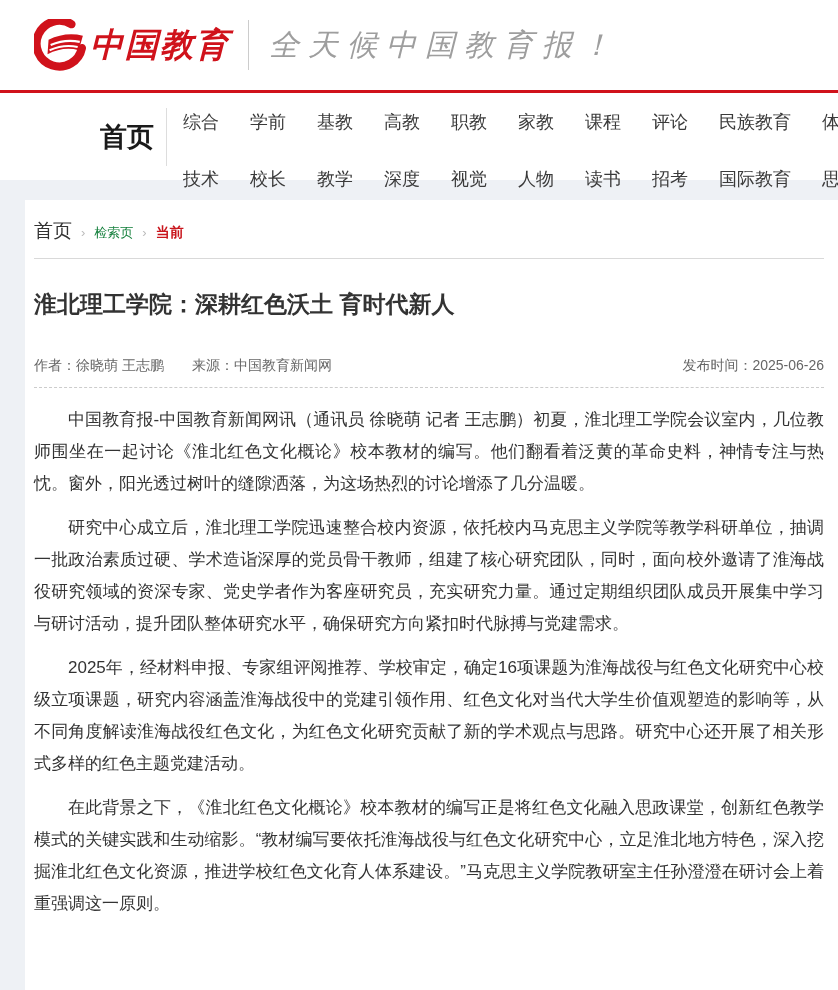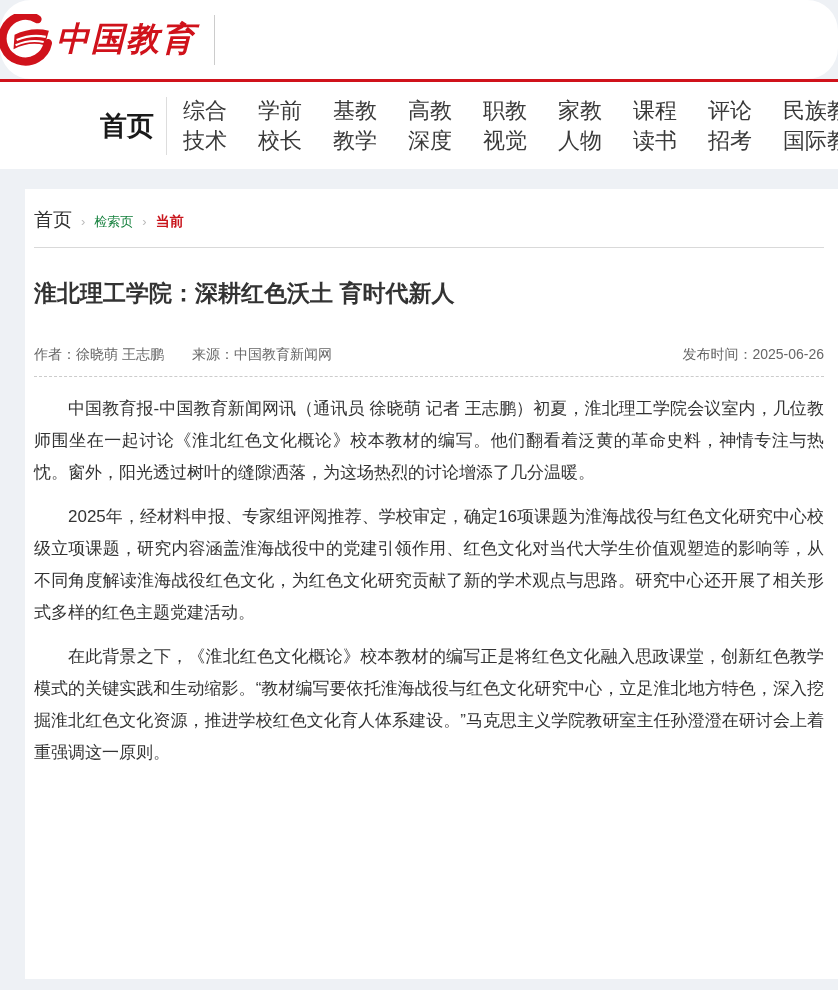--- a/index.html
+++ b/index.html
@@ -5,23 +5,23 @@
   * { margin:0; padding:0; box-sizing:border-box; }
   html,body { width:838px; height:990px; overflow:hidden; }
   body {
     background:#eef1f5;
     font-family:"Liberation Sans","DejaVu Sans",sans-serif;
     color:#333;
   }
 
   
   .site-header {
-    height:79px; background:#fff;
+    height:90px; background:#fff;
     display:flex; align-items:center;
-    border-radius:31px;
+    padding-left:34px;
   }
   .logo { display:flex; align-items:center; cursor:pointer; }
   .logo-emblem { width:52px; height:52px; flex:0 0 auto; }
   .logo-script {
     font-family:"DejaVu Serif","Liberation Serif",serif;
     font-style:italic; font-weight:bold;
     font-size:33px; color:#d0121b;
     margin-left:4px; letter-spacing:2px; white-space:nowrap;
   }
   .logo-block { display:flex; flex-direction:column; align-items:center; margin-left:6px; }
@@ -47,21 +47,21 @@
   
   .site-nav {
     height:87px; background:#fff;
     display:flex; align-items:center;
     padding-left:100px; white-space:nowrap;
   }
   .nav-home { font-size:27px; font-weight:bold; color:#1a1a1a; cursor:pointer; }
   .nav-divider { width:1px; height:58px; background:#ddd; margin:0 16px 0 12px; flex:0 0 auto; }
   .nav-cols { display:flex; gap:31px; }
   .nav-col { display:flex; flex-direction:column; align-items:center; }
-  .nav-link { font-size:22px; color:#3a3a3a; line-height:30px; cursor:pointer; text-align:center; }
+  .nav-link { font-size:18px; color:#3a3a3a; line-height:30px; cursor:pointer; text-align:center;margin-top:27px; }
 
   
   .card {
     margin:20px 0 0 25px;
     width:813px; min-height:790px;
     background:#fff;
     padding:18px 14px 0 9px;
   }
   .breadcrumb {
     display:flex; align-items:baseline; gap:9px;
@@ -104,20 +104,21 @@
       <svg viewBox="0 0 50 50" width="52" height="52">
         <path d="M36 5 A22 22 0 1 0 46 28" fill="none" stroke="#d0121b" stroke-width="8" stroke-linecap="round"></path>
         <path d="M14 20 Q30 12 47 16 L43 30 Q28 26 13 34 Z" fill="#d0121b"></path>
         <path d="M16 25 Q30 19 44 22" stroke="#fff" stroke-width="2" fill="none"></path>
         <path d="M15 30 Q29 24 42 27" stroke="#fff" stroke-width="2" fill="none"></path>
       </svg>
     </span>
     <span class="logo-script">中国教育</span>
   </div>
   <span class="header-divider"></span>
+  <span class="tagline">全天候中国教育报！</span>
 </header>
 
 <div class="red-line"></div>
 
 <nav class="site-nav">
   <span class="nav-home">首页</span>
   <span class="nav-divider"></span>
   <div class="nav-cols">
     <div class="nav-col">
       <span class="nav-link">综合</span>
@@ -175,17 +176,18 @@
   <h1 class="article-title">淮北理工学院：深耕红色沃土 育时代新人</h1>
 
   <div class="article-meta">
     <span class="meta-item">作者：徐晓萌 王志鹏</span>
     <span class="meta-item">来源：中国教育新闻网</span>
     <span class="meta-item meta-right">发布时间：2025-06-26</span>
   </div>
 
   <article class="article-body">
     <p>中国教育报-中国教育新闻网讯（通讯员 徐晓萌 记者 王志鹏）初夏，淮北理工学院会议室内，几位教师围坐在一起讨论《淮北红色文化概论》校本教材的编写。他们翻看着泛黄的革命史料，神情专注与热忱。窗外，阳光透过树叶的缝隙洒落，为这场热烈的讨论增添了几分温暖。</p>
+    <p>研究中心成立后，淮北理工学院迅速整合校内资源，依托校内马克思主义学院等教学科研单位，抽调一批政治素质过硬、学术造诣深厚的党员骨干教师，组建了核心研究团队，同时，面向校外邀请了淮海战役研究领域的资深专家、党史学者作为客座研究员，充实研究力量。通过定期组织团队成员开展集中学习与研讨活动，提升团队整体研究水平，确保研究方向紧扣时代脉搏与党建需求。</p>
     <p>2025年，经材料申报、专家组评阅推荐、学校审定，确定16项课题为淮海战役与红色文化研究中心校级立项课题，研究内容涵盖淮海战役中的党建引领作用、红色文化对当代大学生价值观塑造的影响等，从不同角度解读淮海战役红色文化，为红色文化研究贡献了新的学术观点与思路。研究中心还开展了相关形式多样的红色主题党建活动。</p>
     <p>在此背景之下，《淮北红色文化概论》校本教材的编写正是将红色文化融入思政课堂，创新红色教学模式的关键实践和生动缩影。“教材编写要依托淮海战役与红色文化研究中心，立足淮北地方特色，深入挖掘淮北红色文化资源，推进学校红色文化育人体系建设。”马克思主义学院教研室主任孙澄澄在研讨会上着重强调这一原则。</p>
   </article>
 
 </main>
 
 </body></html>

